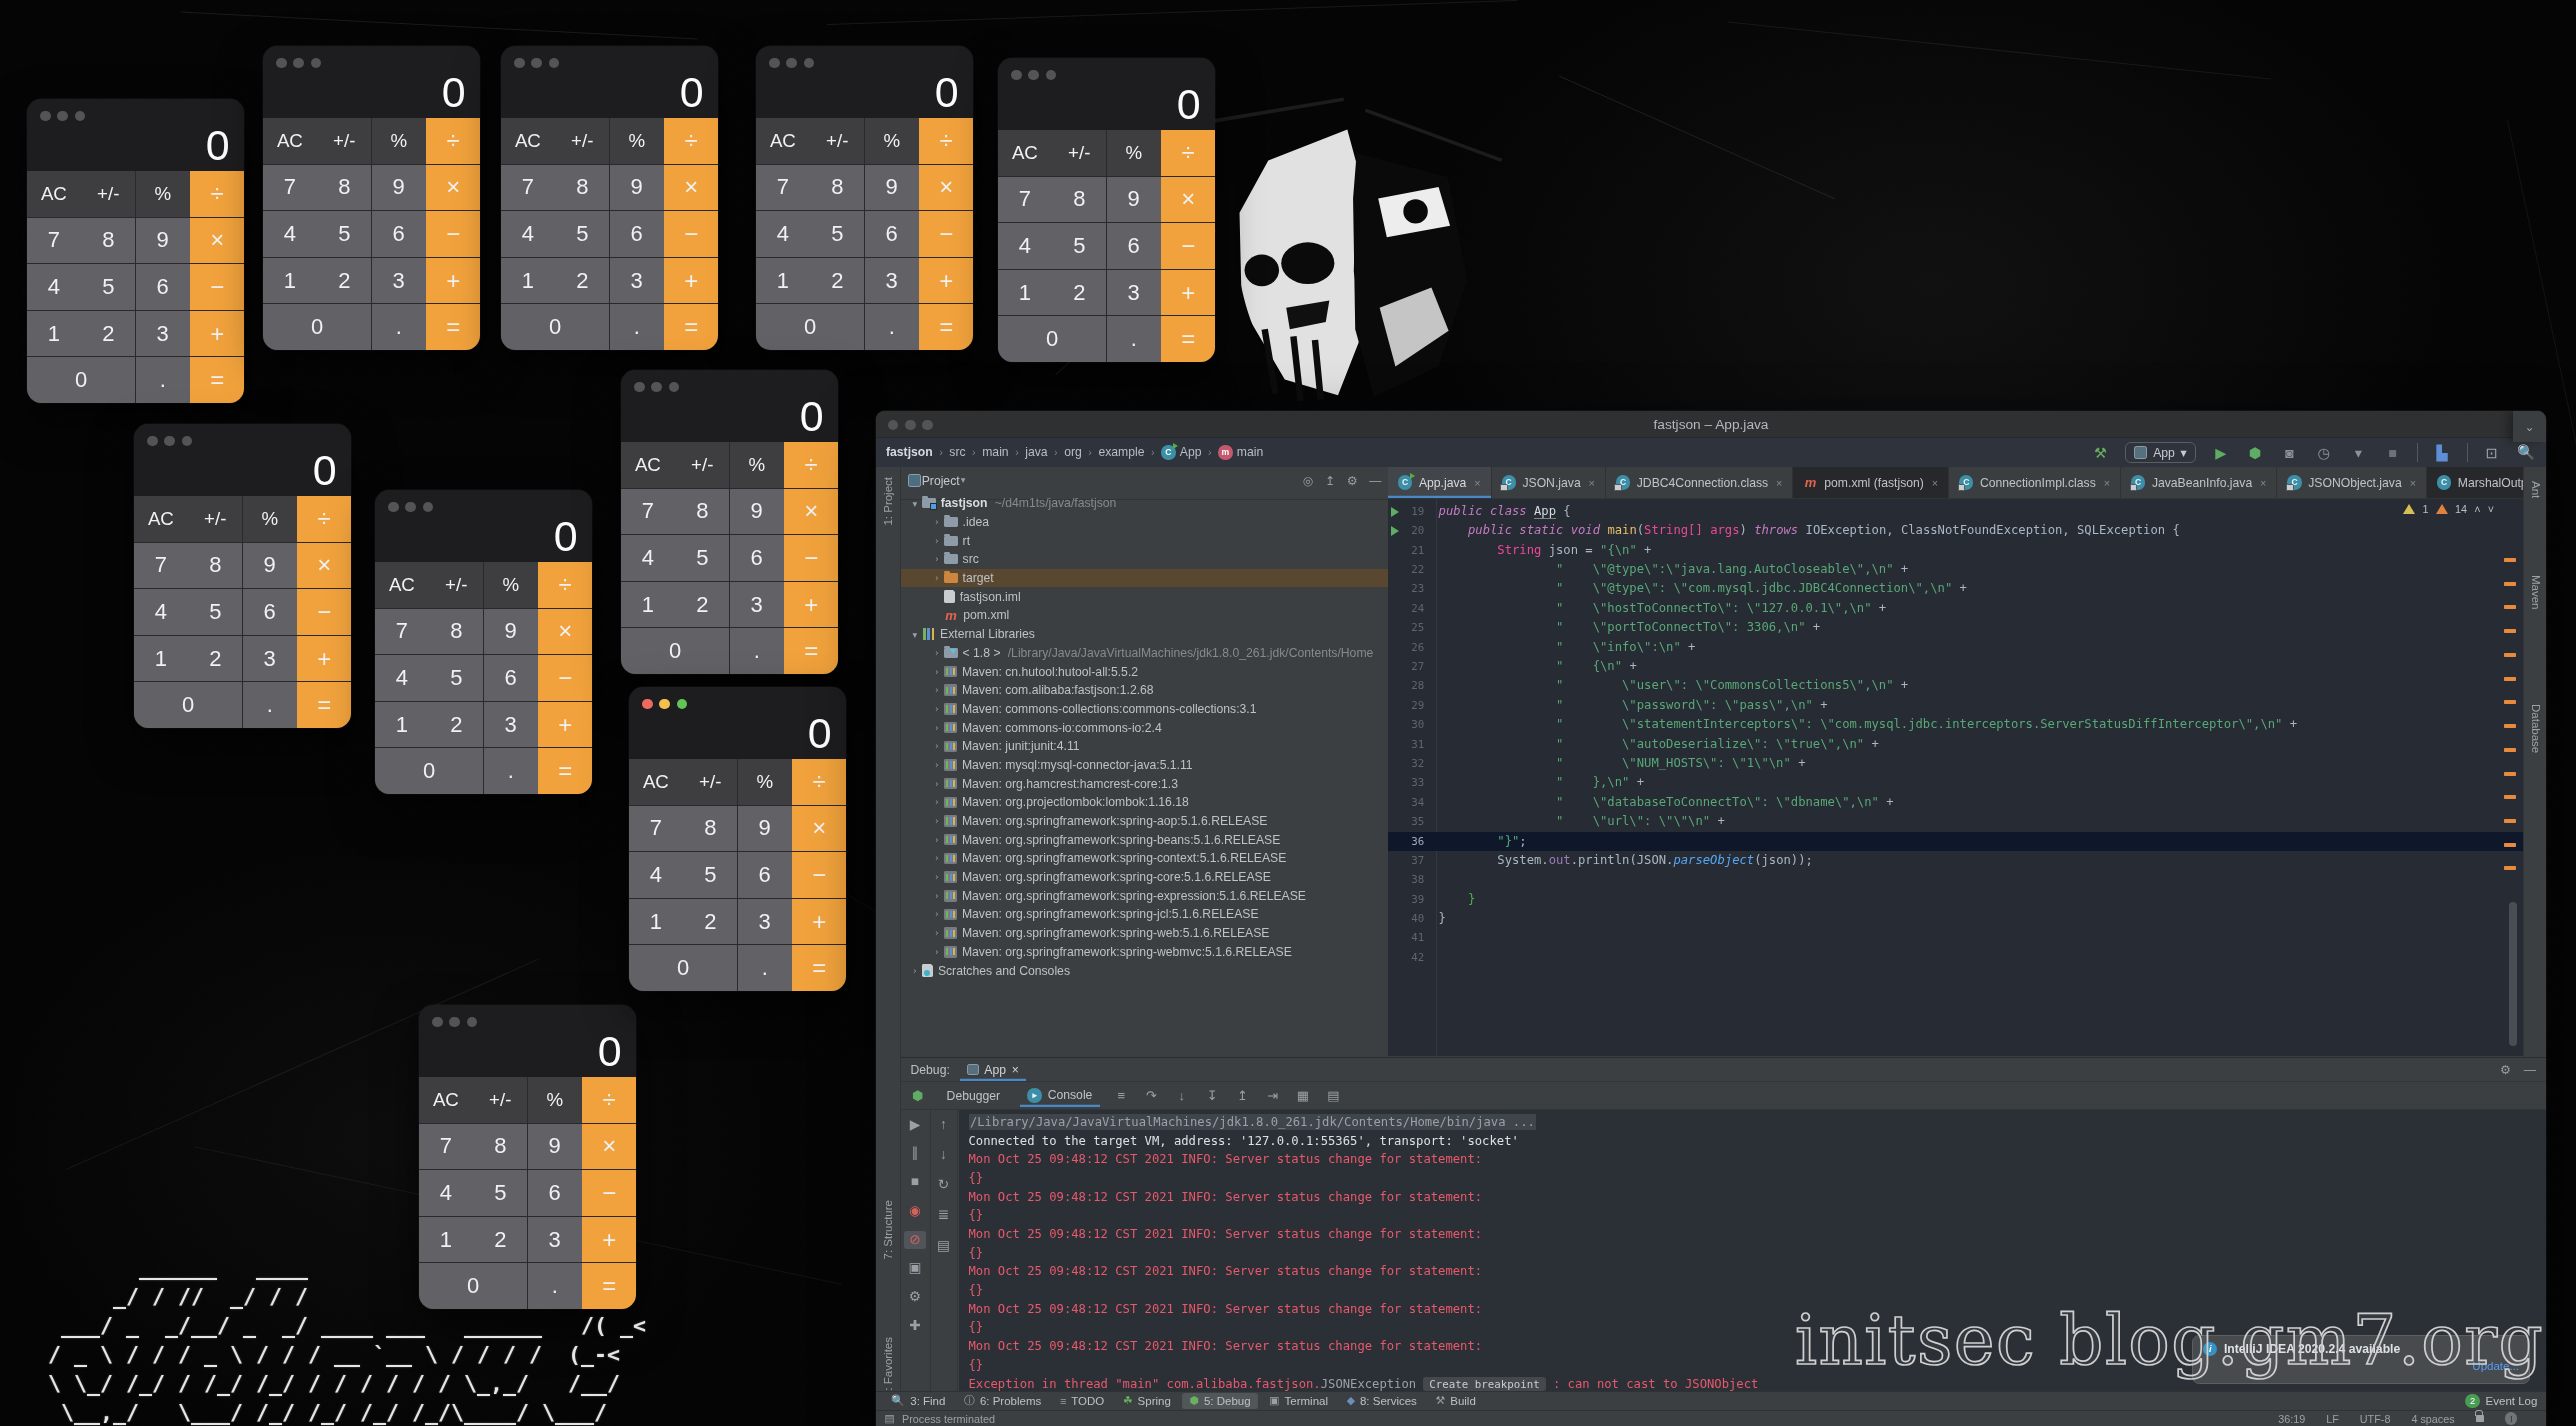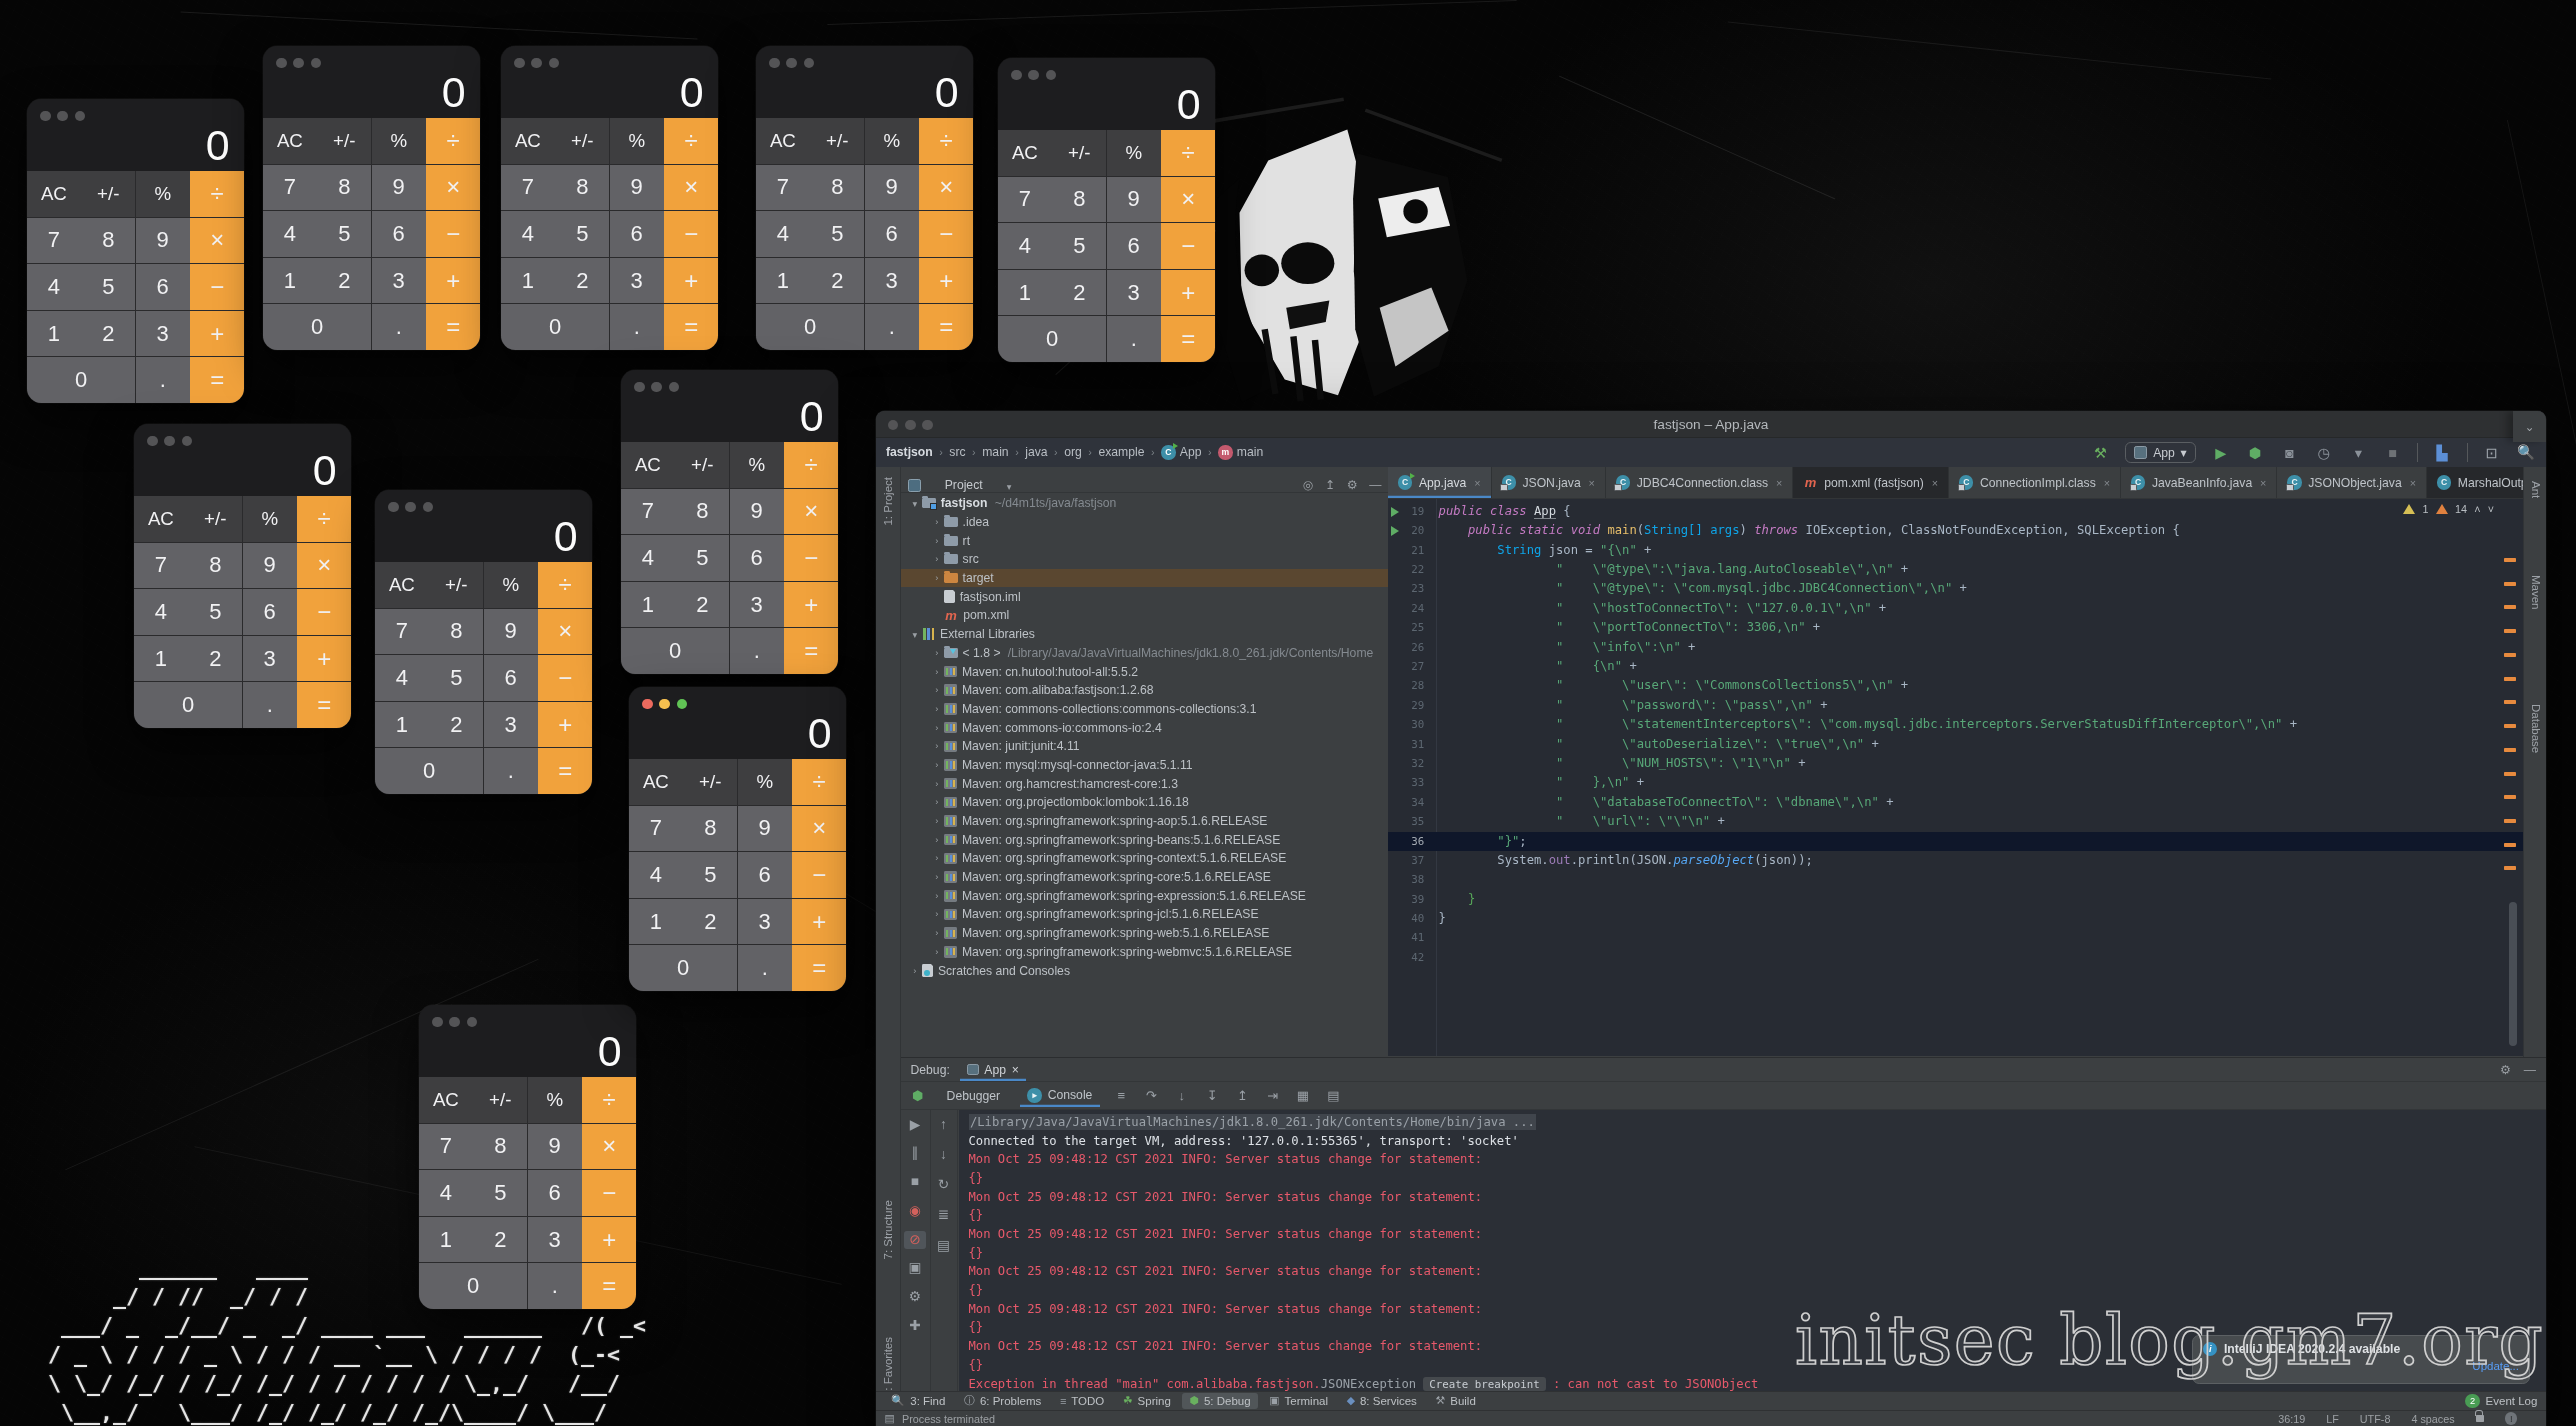--- a/index.html
+++ b/index.html
@@ -75,22 +75,22 @@
   .vlabel-l { position:absolute; left:0; width:24.5px; writing-mode:vertical-rl; transform:rotate(180deg);
       color:#9da2a8; font-size:11.5px; display:flex; align-items:center; gap:4.3px; }
   
   #stripe-right { position:absolute; right:0; top:56px; bottom:16px; width:23px; background:#3c3f41;
       border-left:0.7px solid #313436; }
   .vlabel-r { position:absolute; left:0; width:23px; writing-mode:vertical-rl; color:#9da2a8;
       font-size:11.5px; display:flex; align-items:center; gap:4.3px; }
 
   
   #project-panel { position:absolute; left:24.5px; top:56px; width:488px; bottom:370px; background:#3c3f41; }
-  #project-header { height:26px; display:flex; align-items:flex-end; padding:0 7.2px; gap:24px;
-      border-bottom:0.7px solid #323537; color:#c6cace; }
+  #project-header { height:26px; display:flex; align-items:flex-start; padding:0 7.2px; gap:1px;
+      border-bottom:0.7px solid #323537; color:#c6cace;margin-top:7px; }
   #project-header .sq { width:13px; height:13px; background:#4d6d80; border:1.4px solid #8aa0ae; border-radius:2.2px; }
   #project-header .hdr-icons { margin-left:auto; display:flex; gap:11.5px; color:#9a9fa4; font-size:12.2px; }
   #project-tree { position:absolute; top:27px; left:0; right:0; bottom:0; overflow:hidden; }
   .tree-row { height:18.7px; display:flex; align-items:center; white-space:nowrap; color:#bdc2c7; font-size:12.2px; }
   .tree-row.selected { background:#5a4730; }
   .tree-row .chev { width:14.4px; text-align:center; color:#9ba0a5; font-size:9.3px; flex:none; }
   .tree-row .lbl { margin-left:5px; }
   .tree-row .lbl.bold { font-weight:bold; color:#d8dce0; }
   .tree-row .path { margin-left:7.2px; color:#848a90; }
   .fold-ic { width:13.7px; height:10px; background:#8e9ba8; border-radius:1.4px; position:relative; flex:none; }
@@ -137,21 +137,21 @@
       font-family:"DejaVu Sans Mono", monospace; font-size:12.2px; overflow:hidden; }
   #gutter-line { position:absolute; left:48px; top:0; bottom:0; width:0.7px; background:#333842; }
   .code-row { position:relative; height:19.4px; line-height:19.4px; display:flex; white-space:pre; }
   .code-row.current { background:#0f172a; }
   .gut { width:42px; text-align:right; color:#5c6670; flex:none; font-size:10.8px; padding-right:5.8px; }
   .code-row.current .gut { color:#a3aab2; }
   .runarrow { position:absolute; left:2.9px; top:5px; width:0; height:0; border-left:8px solid #5fad65;
       border-top:5px solid transparent; border-bottom:5px solid transparent; }
   .ctext { padding-left:8.6px; }
   .k { color:#c57bc4; font-style:italic; }
-  .t { color:#0ea5e9; }
+  .t { color:#ec4899; }
   .m { color:#e8bf6a; }
   .s { color:#58a878; }
   .f { color:#9d7cb8; }
   .b { color:#56a8f5; font-style:italic; }
   .p { color:#a9b7c6; }
   .g { color:#58a85a; }
   .cu { color:#d5dbe0; border-bottom:0.7px solid #80868c; }
   #insp-widget { position:absolute; right:29px; top:4.3px; display:flex; align-items:center; gap:7.2px;
       font-family:"Liberation Sans", sans-serif; font-size:10.8px; color:#b9bec3; z-index:5; }
   .warn-tri { width:0; height:0; border-left:6.5px solid transparent; border-right:6.5px solid transparent;

